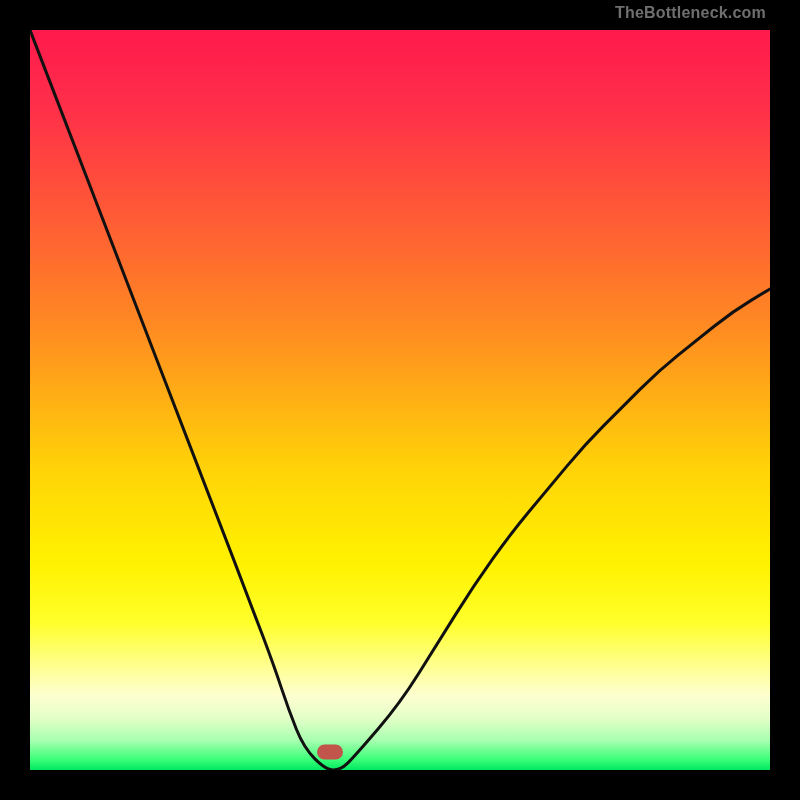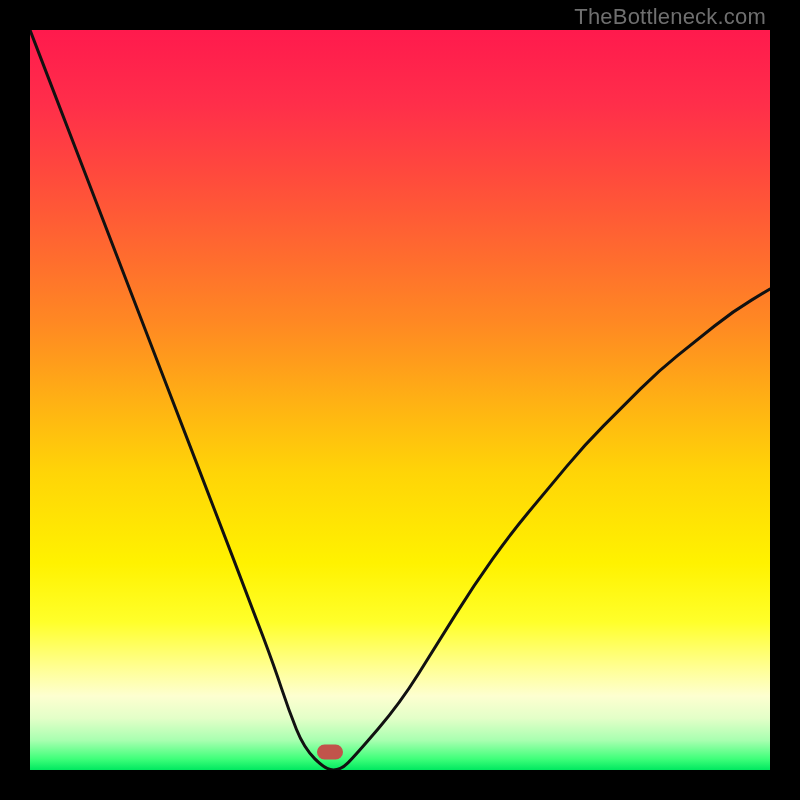--- a/index.html
+++ b/index.html
@@ -28,22 +28,22 @@
   }
   .gradient {
     position: absolute;
     inset: 0;
   }
   .watermark {
     position: absolute;
     top: 4px;
     right: 34px;
     font-family: Arial, Helvetica, sans-serif;
-    font-size: 22px;
-    font-weight: 400;
+    font-size: 16px;
+    font-weight: 700;
     color: #6f6f6f;
     letter-spacing: 0.2px;
   }
   .curve-svg {
     position: absolute;
     inset: 0;
   }
   .marker {
     position: absolute;
     width: 26px;

